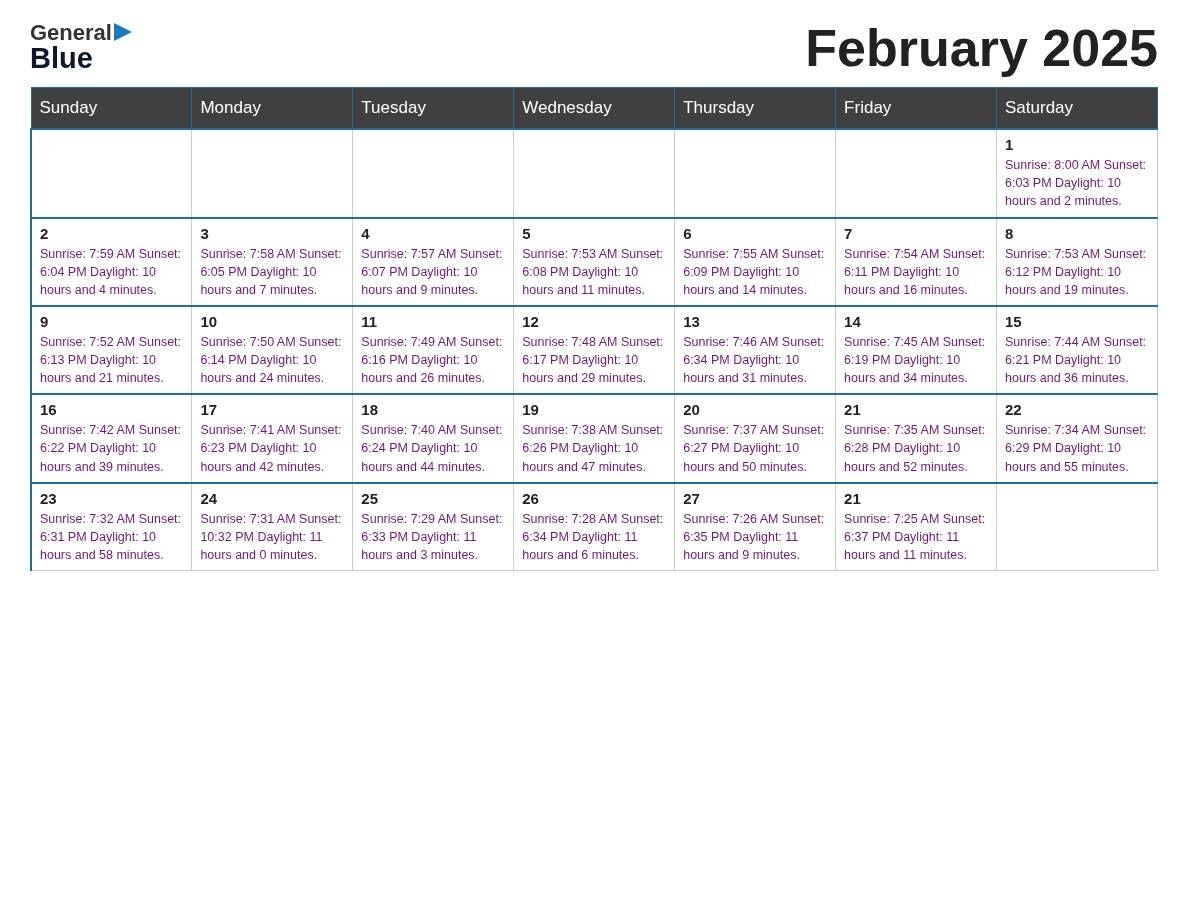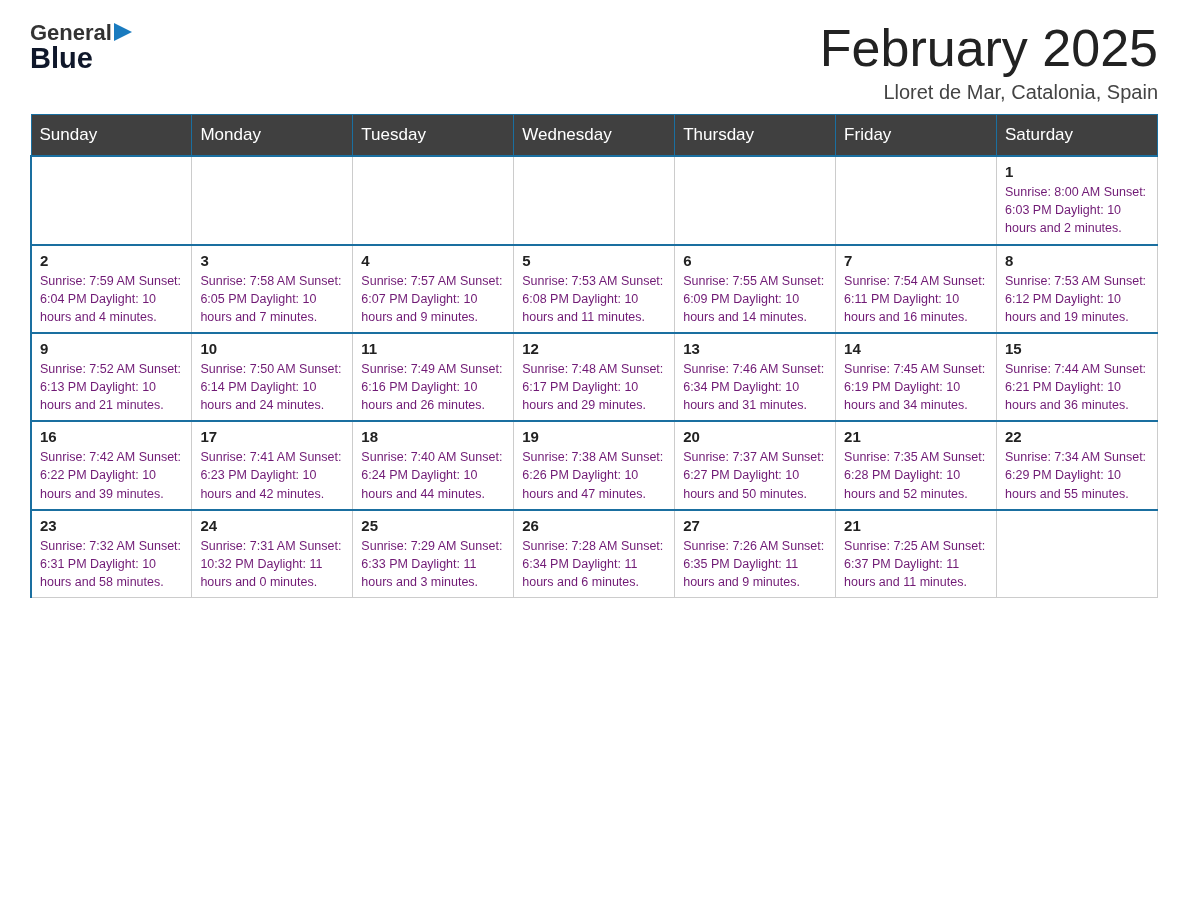--- a/index.html
+++ b/index.html
@@ -37,21 +37,21 @@
       font-size: 29px;
       font-weight: bold;
       color: #0f172a;
       margin-top: -4px;
     }
     .title-block {
       text-align: right;
     }
     .calendar-title {
       font-size: 52px;
-      font-weight: normal;
+      font-weight: bold;
       color: #222;
       line-height: 1.1;
     }
     .location {
       font-size: 20px;
       color: #444;
       margin-top: 4px;
     }
     .calendar-table {
       width: 100%;
@@ -111,21 +111,20 @@
           <svg width="18" height="18" viewBox="0 0 18 18">
             <polygon points="0,0 18,9 0,18" fill="#1a7bbf"></polygon>
           </svg>
         </div>
       </div>
       <div class="logo-line2">Blue</div>
     </div>
   </div>
   <div class="title-block">
     <div class="calendar-title">February 2025</div>
-    <div class="location">Lloret de Mar, Catalonia, Spain</div>
   </div>
 </div>
 
 <table class="calendar-table">
   <thead>
     <tr>
       <th>Sunday</th>
       <th>Monday</th>
       <th>Tuesday</th>
       <th>Wednesday</th>

